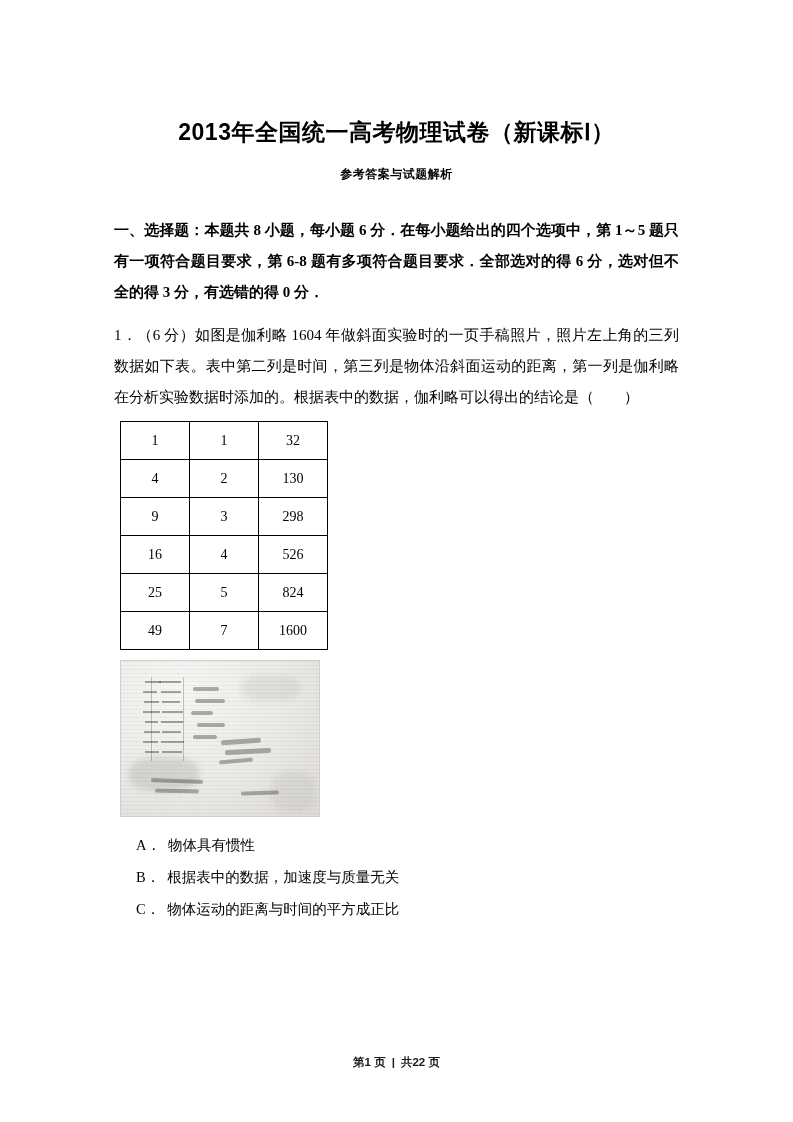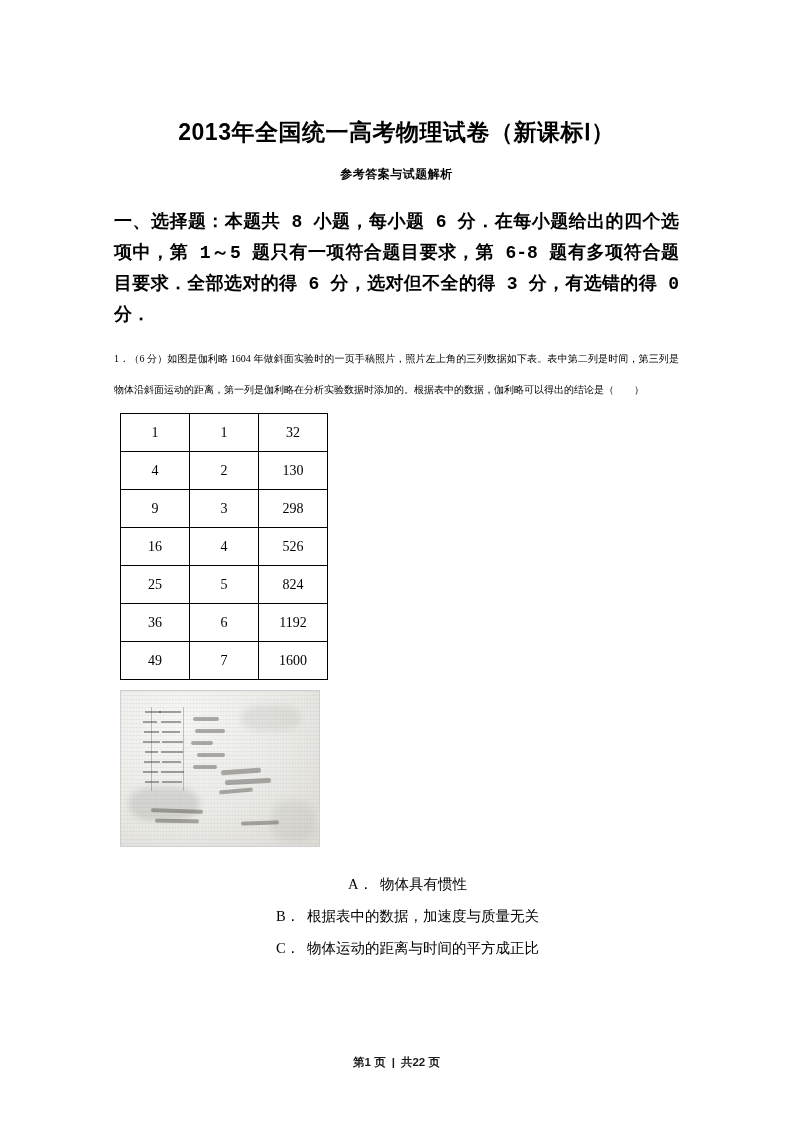--- a/index.html
+++ b/index.html
@@ -33,30 +33,30 @@
   }
   .doc-subtitle {
     text-align: center;
     font-family: "Liberation Sans", sans-serif;
     font-weight: bold;
     font-size: 12px;
     margin-top: 18px;
     letter-spacing: 0.5px;
   }
   .section-heading {
-    font-family: Liberation Mono, monospace;
-    font-weight: bold;
-    font-size: 18px;
+    font-family: Liberation Serif, serif;
+    font-weight: bold;
+    font-size: 15px;
     line-height: 31px;
-    margin-top: 24px;
+    margin-top: 32px;
     text-align: justify;
   }
   .question-block {
     margin-top: 12px;
-    font-size: 10px;
+    font-size: 15px;
     line-height: 31px;
     text-align: justify;
   }
   .q-number {
     font-family: "Liberation Serif", serif;
   }
   .q-body {
     display: inline;
   }
   table.data-table {
@@ -110,25 +110,24 @@
     width: 1px;
     background: rgba(70,66,60,0.30);
   }
   .ms-blob {
     position: absolute;
     background: rgba(55,50,45,0.38);
     border-radius: 2px;
     filter: blur(0.6px);
   }
   .options {
-    margin-top: 21px;
+    margin-top: 12px;
     margin-left: 22px;
     font-size: 14.5px;
     line-height: 32px;
-    text-align: center;
   }
   .option-row {
     white-space: nowrap;
   }
   .opt-letter {
     font-family: "Liberation Serif", serif;
     margin-right: 7px;
   }
   .footer {
     position: absolute;
@@ -179,25 +178,20 @@
       </tr>
       <tr>
         <td>16</td>
         <td>4</td>
         <td>526</td>
       </tr>
       <tr>
         <td>25</td>
         <td>5</td>
         <td>824</td>
-      </tr>
-      <tr>
-        <td>36</td>
-        <td>6</td>
-        <td>1192</td>
       </tr>
       <tr>
         <td>49</td>
         <td>7</td>
         <td>1600</td>
       </tr>
     </tbody>
   </table>
 
   <div class="manuscript">

